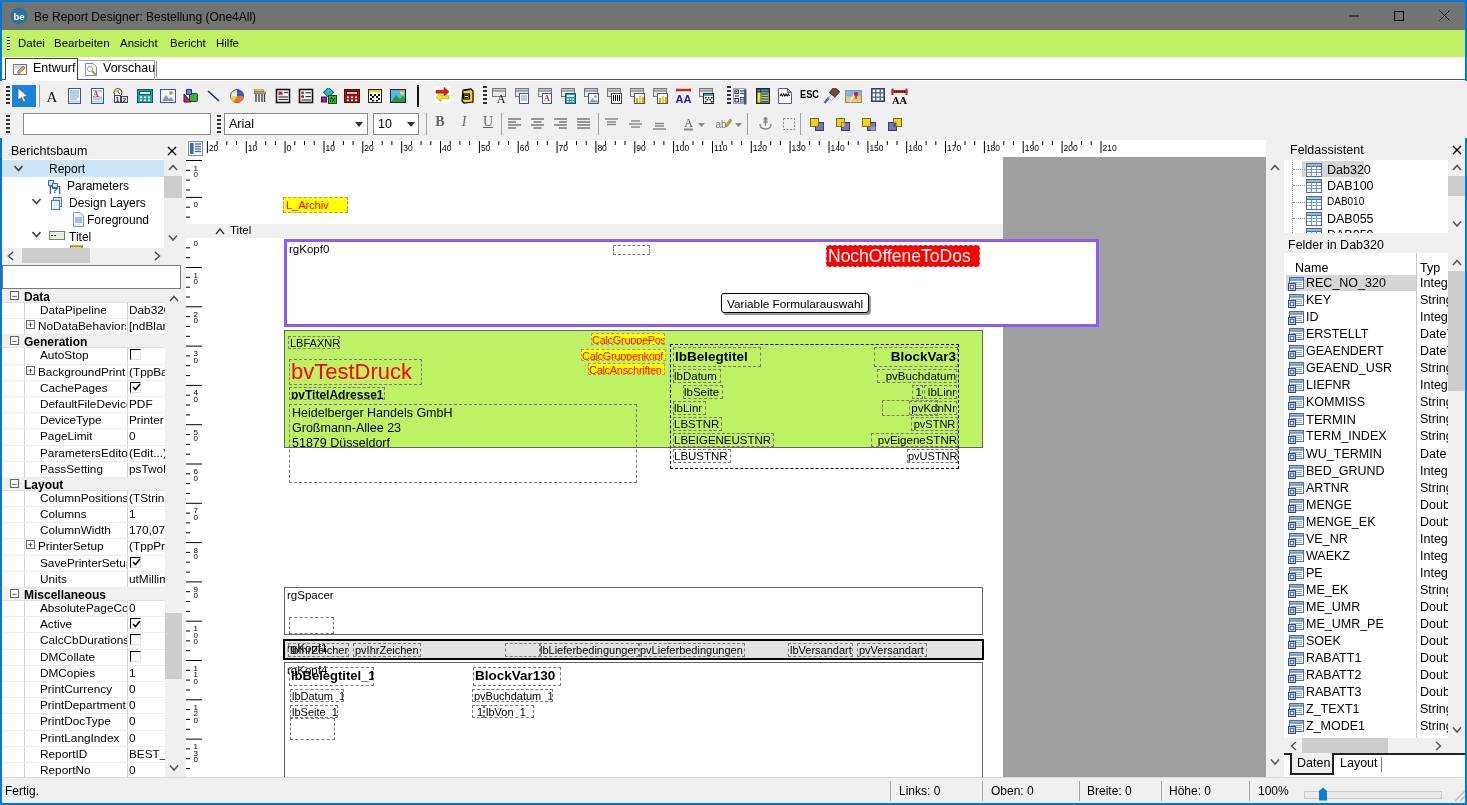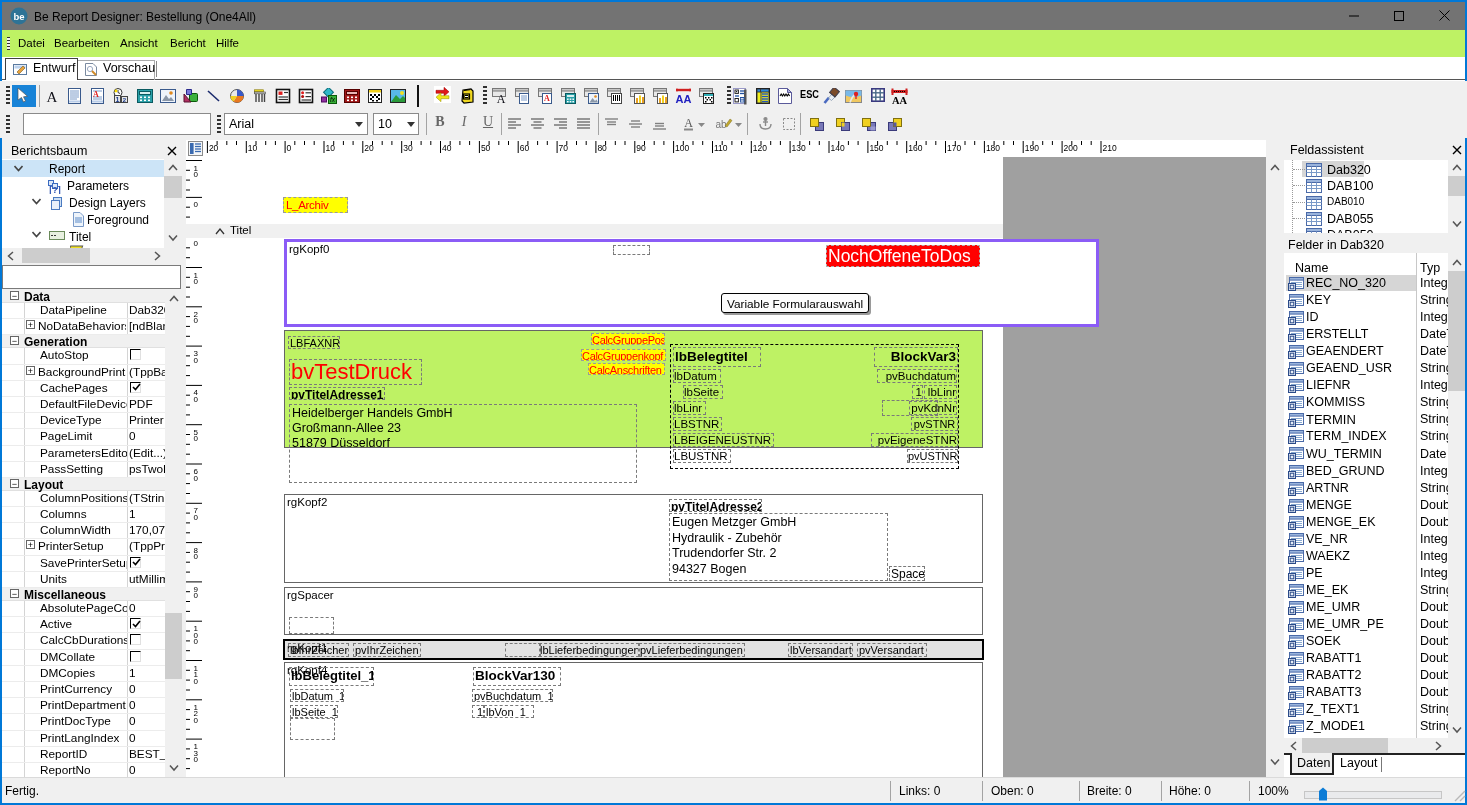--- a/index.html
+++ b/index.html
@@ -1157,26 +1157,20 @@
    <div class="ab dash" style="left:238px;top:56px;width:48px;height:14px;font-size:11.5px;text-align:right">pvKdnNr</div>
    <div class="ab dash" style="left:2px;top:72px;width:49px;height:14px;font-size:11.5px">LBSTNR</div>
    <div class="ab dash" style="left:240px;top:72px;width:47px;height:14px;font-size:11px;text-align:center">pvSTNR</div>
    <div class="ab dash" style="left:2px;top:88px;width:101px;height:14px;font-size:11.5px">LBEIGENEUSTNR</div>
    <div class="ab dash" style="left:200px;top:88px;width:87px;height:14px;font-size:11.5px;text-align:right">pvEigeneSTNR</div>
    <div class="ab dash" style="left:2px;top:104px;width:58px;height:14px;font-size:11.5px">LBUSTNR</div>
    <div class="ab dash" style="left:236px;top:104px;width:51px;height:14px;font-size:11px;text-align:right">pvUSTNR</div>
   </div>
  </div>
 
- <div class="ab" style="left:98px;top:356px;width:699px;height:89px;border:1px solid #666;background:#fff">
-  <div class="ab" style="left:2px;top:1px;font-size:11.5px">rgKopf2</div>
-  <div class="ab dash" style="left:384px;top:4px;width:93px;height:13px;font-weight:bold;font-size:12px;padding-left:1px">pvTitelAdresse2</div>
-  <div class="ab dash" style="left:384px;top:18px;width:219px;height:68px;font-size:12.5px;line-height:15.5px;padding:1px 0 0 2px">Eugen Metzger GmbH<br>Hydraulik - Zubehör<br>Trudendorfer Str. 2<br>94327 Bogen</div>
-  <div class="ab dash" style="left:604px;top:71px;width:36px;height:15px;font-size:12px;padding-left:1px">Space</div>
- </div>
 
  <div class="ab" style="left:98px;top:449px;width:699px;height:48px;border:1px solid #666;background:#fff">
   <div class="ab" style="left:2px;top:1px;font-size:11.5px">rgSpacer</div>
   <div class="ab dash" style="left:4px;top:29px;width:45px;height:17px"></div>
  </div>
 
  <div class="ab" style="left:97px;top:501px;width:701px;height:21px;border:2px solid #000;background:#e2e2e2">
   <div class="ab" style="left:2px;top:1px;font-size:11.5px">rgKopf1</div>
   <div class="ab dash" style="left:3px;top:2px;width:61px;height:14px;font-size:11px;padding-left:1px">lbIhrZeichen</div>
   <div class="ab dash" style="left:68px;top:2px;width:68px;height:14px;font-size:11px;padding-left:1px">pvIhrZeichen</div>

